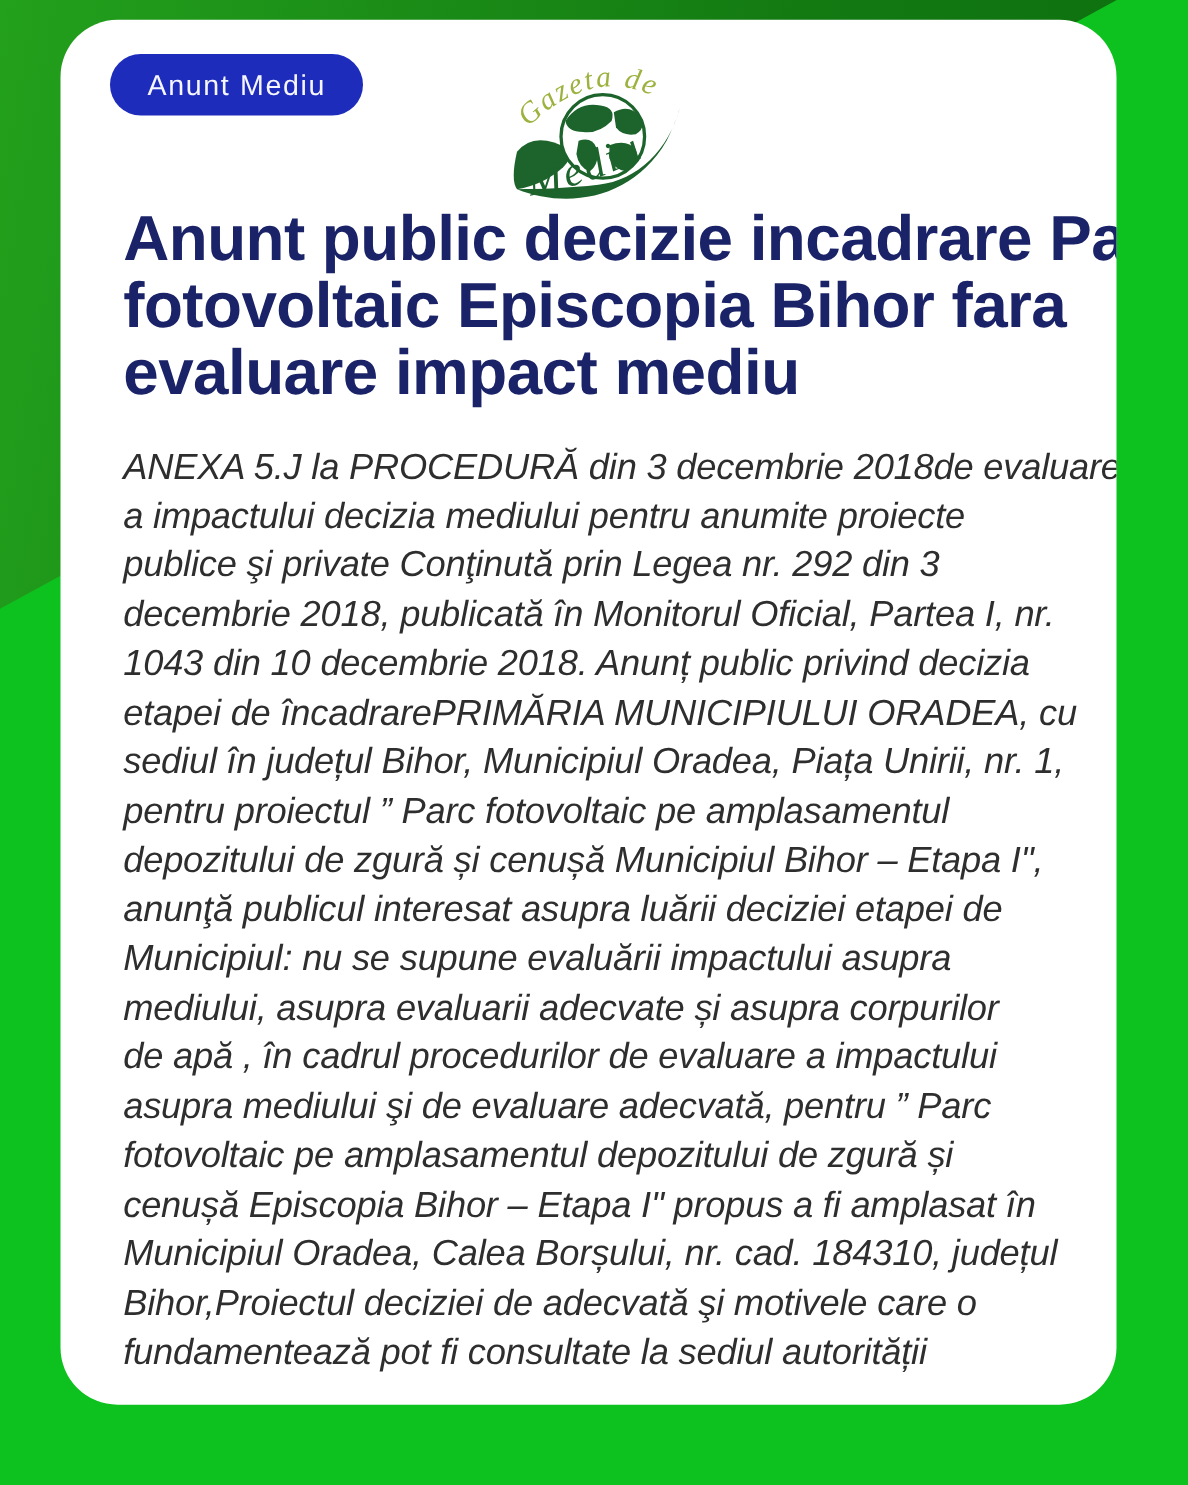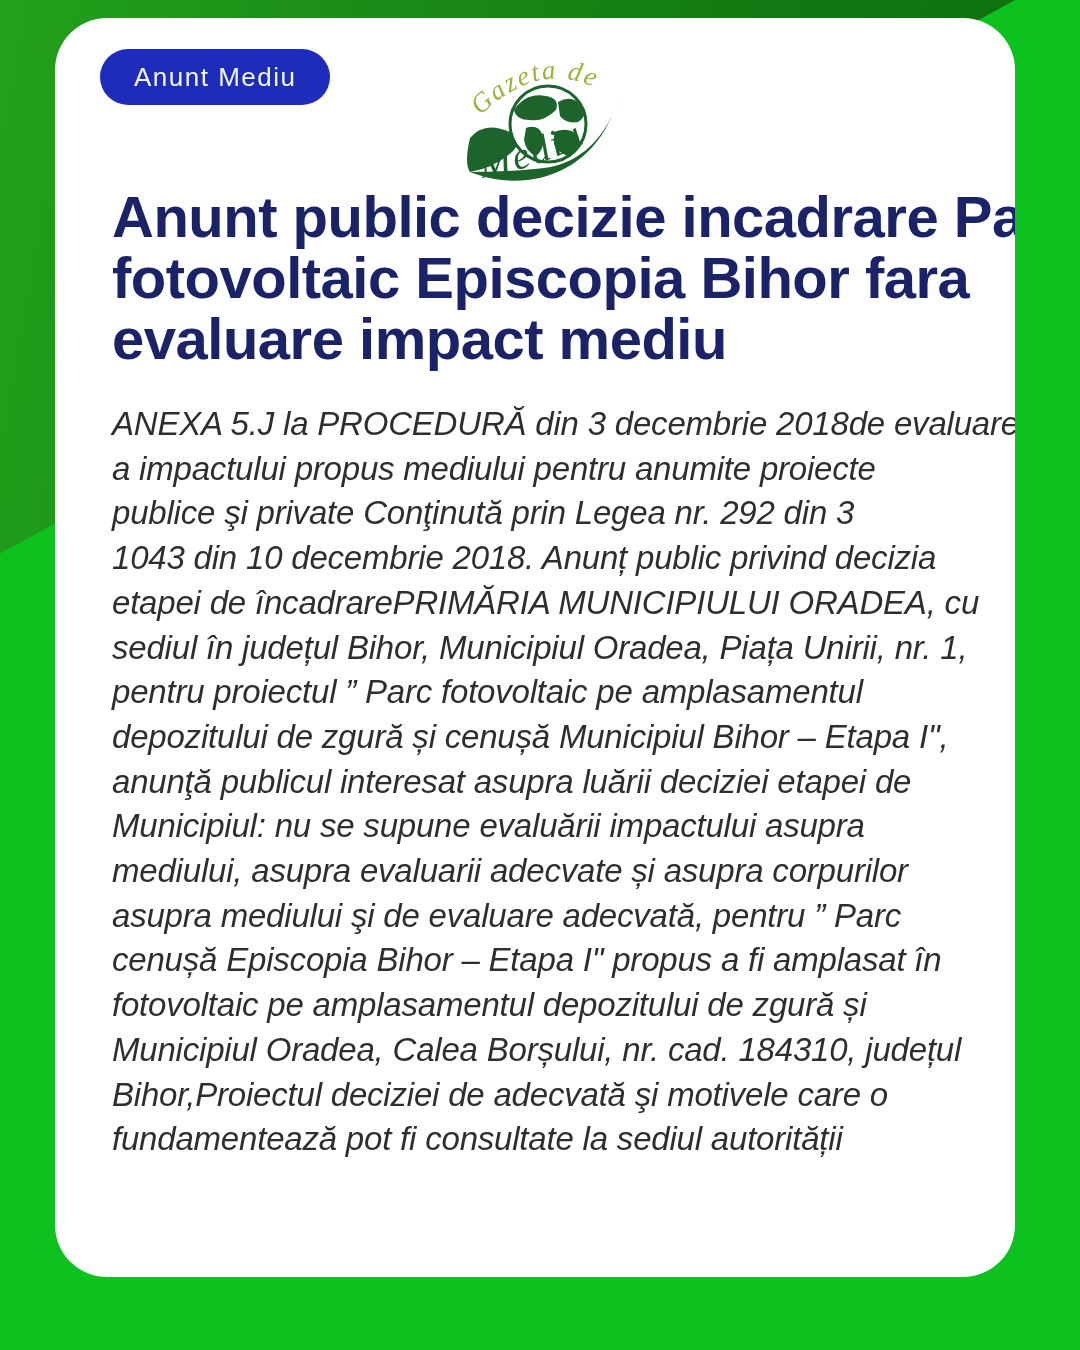--- a/index.html
+++ b/index.html
@@ -120,32 +120,34 @@
     </svg>
 
     <div class="heading">
         <div>Anunt public decizie incadrare Parc</div>
         <div>fotovoltaic Episcopia Bihor fara</div>
         <div>evaluare impact mediu</div>
       </div>
 
     <div class="article">
         <div>ANEXA 5.J la PROCEDURĂ din 3 decembrie 2018de evaluare</div>
-        <div>a impactului propus mediului pentru anumite proiecte</div>
+        <div>a impactului decizia mediului pentru anumite proiecte</div>
         <div>publice şi private Conţinută prin Legea nr. 292 din 3</div>
+        <div>decembrie 2018, publicată în Monitorul Oficial, Partea I, nr.</div>
         <div>1043 din 10 decembrie 2018. Anunț public privind decizia</div>
         <div>etapei de încadrarePRIMĂRIA MUNICIPIULUI ORADEA, cu</div>
         <div>sediul în județul Bihor, Municipiul Oradea, Piața Unirii, nr. 1,</div>
         <div>pentru proiectul ” Parc fotovoltaic pe amplasamentul</div>
         <div>depozitului de zgură și cenușă Municipiul Bihor – Etapa I",</div>
         <div>anunţă publicul interesat asupra luării deciziei etapei de</div>
         <div>Municipiul: nu se supune evaluării impactului asupra</div>
         <div>mediului, asupra evaluarii adecvate și asupra corpurilor</div>
+        <div>de apă , în cadrul procedurilor de evaluare a impactului</div>
         <div>asupra mediului şi de evaluare adecvată, pentru ” Parc</div>
+        <div>fotovoltaic pe amplasamentul depozitului de zgură și</div>
         <div>cenușă Episcopia Bihor – Etapa I" propus a fi amplasat în</div>
-        <div>fotovoltaic pe amplasamentul depozitului de zgură și</div>
         <div>Municipiul Oradea, Calea Borșului, nr. cad. 184310, județul</div>
         <div>Bihor,Proiectul deciziei de adecvată şi motivele care o</div>
         <div>fundamentează pot fi consultate la sediul autorității</div>
       </div>
 
   </div>
 </div>
 
 </body></html>

